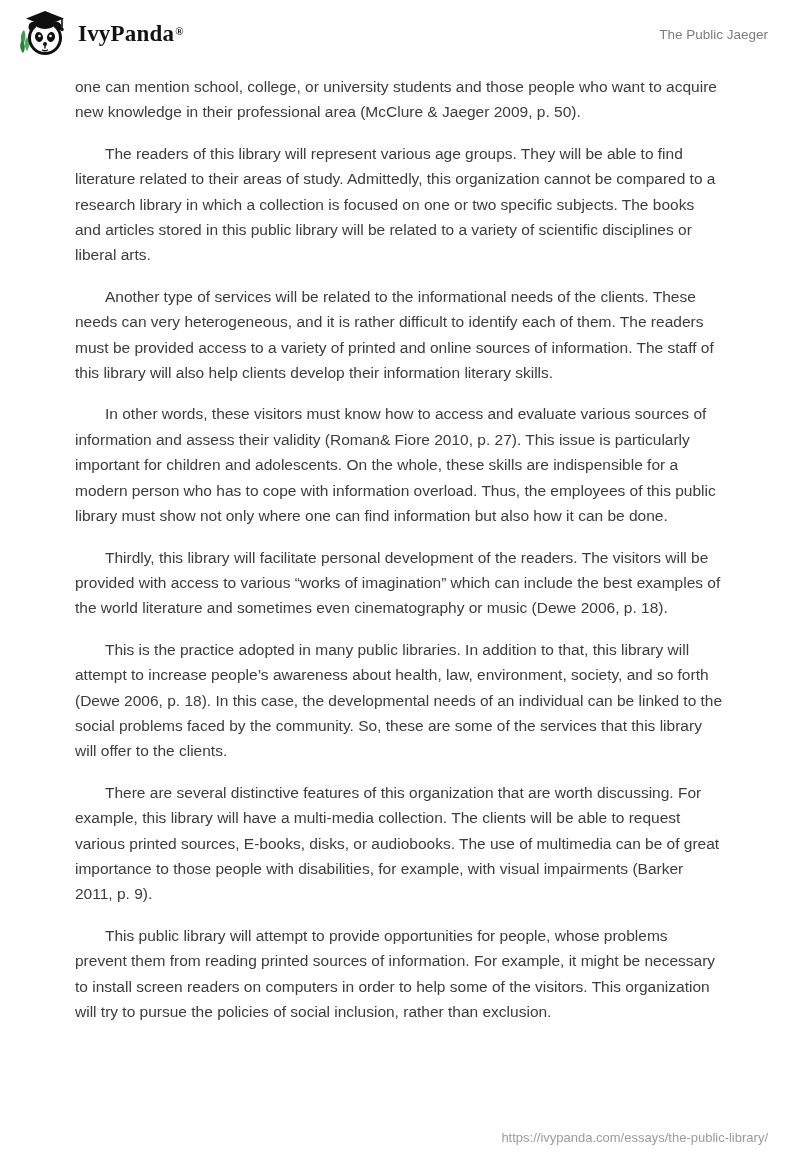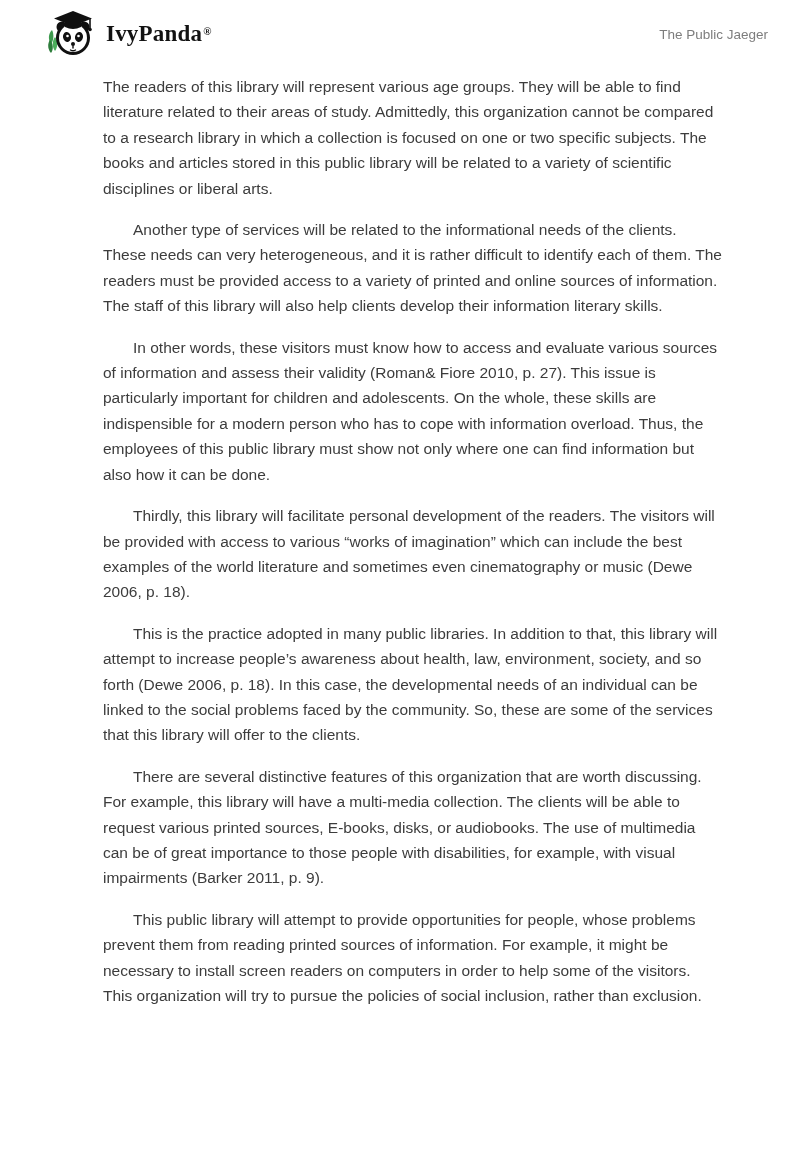--- a/index.html
+++ b/index.html
@@ -9,21 +9,20 @@
     font-family: "Liberation Sans", sans-serif;
   }
 
   .page {
     position: relative;
     width: 800px;
     height: 1160px;
     margin: 0 auto;
     background: #ffffff;
     overflow: hidden;
-    padding-left: 28px;
   }
 
   
   .header {
     display: flex;
     align-items: center;
     justify-content: space-between;
     padding: 12px 32px 8px 18px;
     height: 64px;
   }
@@ -126,23 +125,27 @@
         <circle cx="44" cy="19.5" r="1.8" fill="#101010"></circle>
       </svg>
       <div>
         <span class="brand-name">IvyPanda</span><span class="brand-reg">®</span>
       </div>
     </div>
     <div class="header-title">The Public Jaeger</div>
   </div>
 
   <div class="doc">
+      <p>one can mention school, college, or university students and those people who want to acquire new knowledge in their professional area (McClure &amp; Jaeger 2009, p. 50).</p>
       <p>The readers of this library will represent various age groups. They will be able to find literature related to their areas of study. Admittedly, this organization cannot be compared to a research library in which a collection is focused on one or two specific subjects. The books and articles stored in this public library will be related to a variety of scientific disciplines or liberal arts.</p>
       <p>Another type of services will be related to the informational needs of the clients. These needs can very heterogeneous, and it is rather difficult to identify each of them. The readers must be provided access to a variety of printed and online sources of information. The staff of this library will also help clients develop their information literary skills.</p>
       <p>In other words, these visitors must know how to access and evaluate various sources of information and assess their validity (Roman&amp; Fiore 2010, p. 27). This issue is particularly important for children and adolescents. On the whole, these skills are indispensible for a modern person who has to cope with information overload. Thus, the employees of this public library must show not only where one can find information but also how it can be done.</p>
       <p>Thirdly, this library will facilitate personal development of the readers. The visitors will be provided with access to various “works of imagination” which can include the best examples of the world literature and sometimes even cinematography or music (Dewe 2006, p. 18).</p>
       <p>This is the practice adopted in many public libraries. In addition to that, this library will attempt to increase people’s awareness about health, law, environment, society, and so forth (Dewe 2006, p. 18). In this case, the developmental needs of an individual can be linked to the social problems faced by the community. So, these are some of the services that this library will offer to the clients.</p>
       <p>There are several distinctive features of this organization that are worth discussing. For example, this library will have a multi-media collection. The clients will be able to request various printed sources, E-books, disks, or audiobooks. The use of multimedia can be of great importance to those people with disabilities, for example, with visual impairments (Barker 2011, p. 9).</p>
       <p>This public library will attempt to provide opportunities for people, whose problems prevent them from reading printed sources of information. For example, it might be necessary to install screen readers on computers in order to help some of the visitors. This organization will try to pursue the policies of social inclusion, rather than exclusion.</p>
     </div>
 
+  <div class="footer">
+    <a class="footer-url" href="#">https://ivypanda.com/essays/the-public-library/</a>
+  </div>
 
 </div>
 
 </body></html>

